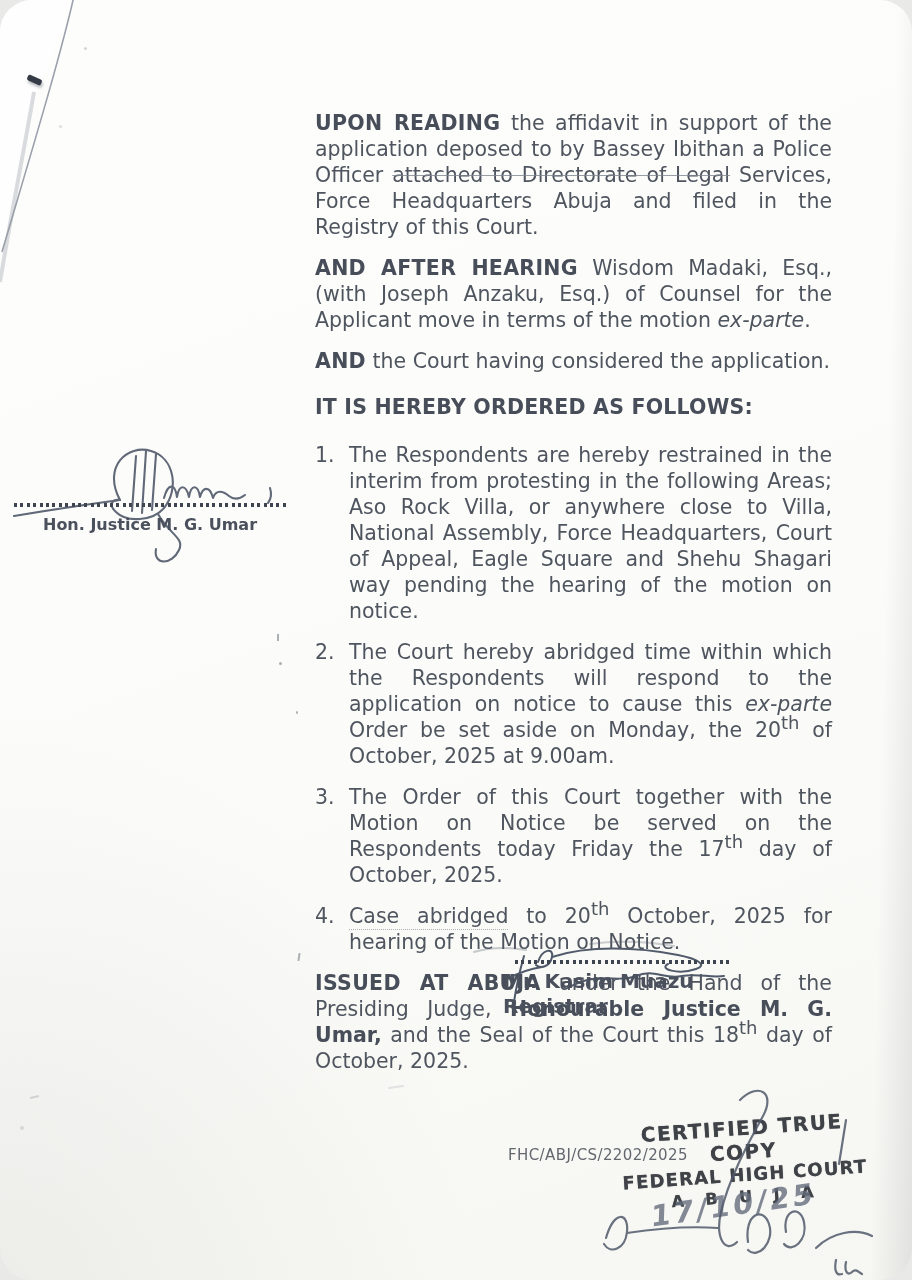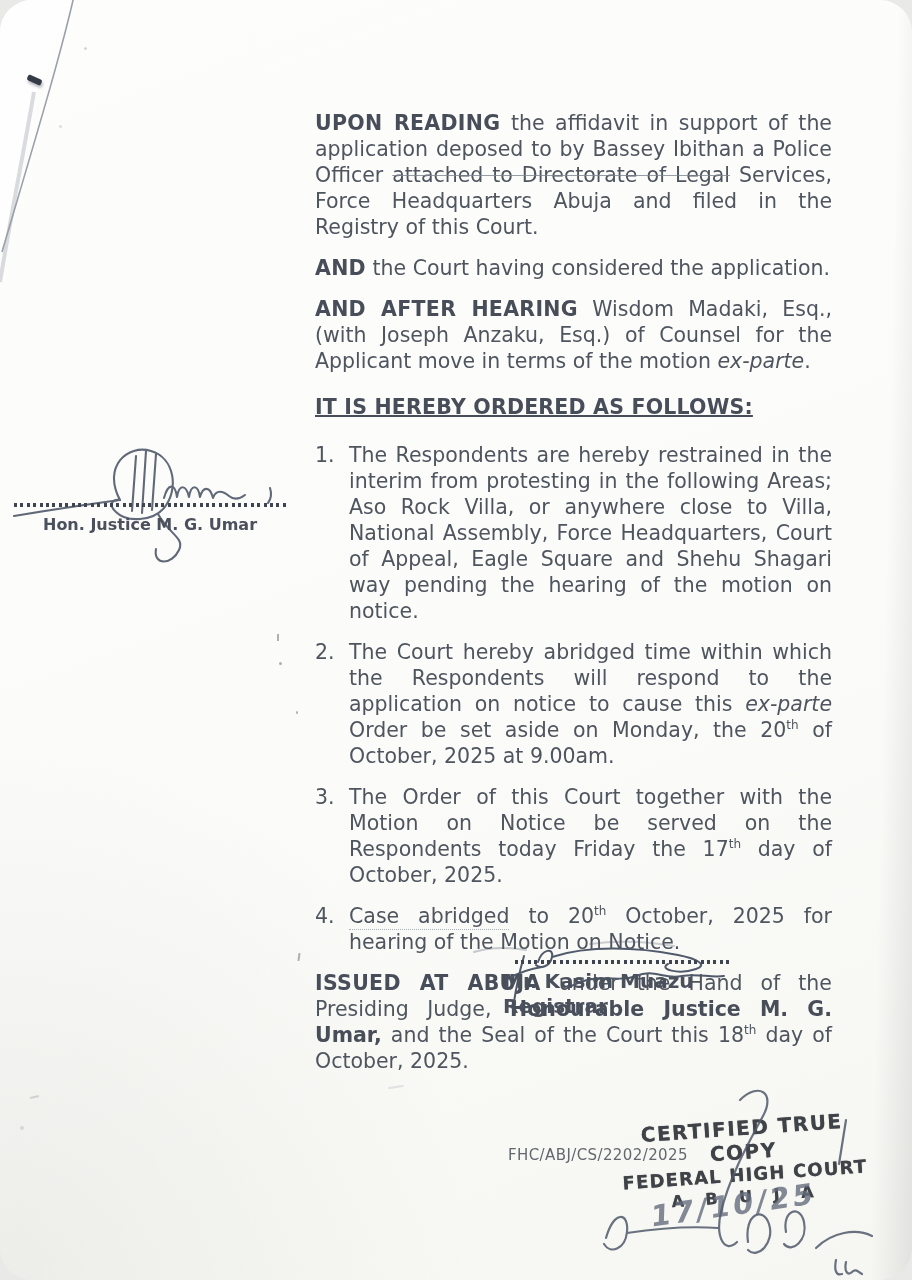--- a/index.html
+++ b/index.html
@@ -25,24 +25,24 @@
     background:#343a46; border-radius:2px; transform:rotate(24deg);
     box-shadow:2px 2px 3px rgba(90,96,108,0.45); }
 
   
   .doc-body { position:absolute; left:315px; top:110px; width:517px;
     font-size:20.5px; line-height:26px; text-align:justify; text-align-last:left; }
   .doc-body p { margin:0 0 15px 0; }
   .lead { font-weight:bold; color:#484e59; letter-spacing:0.3px; }
   .b { font-weight:bold; color:#484e59; }
   .it { font-style:italic; }
-  sup { font-size:12px; line-height:0; vertical-align:super; }
+  sup { font-size:18px; line-height:0; vertical-align:super; }
   .scan-strike { text-decoration:line-through; text-decoration-color:rgba(125,132,142,0.8); text-decoration-thickness:1.3px; }
   .dotted-u { border-bottom:1.5px dotted rgba(110,118,130,0.55); padding-bottom:1px; }
-  .order-heading { font-weight:bold; color:#484e59; text-decoration:underline; text-decoration-thickness:1.6px;
+  .order-heading { font-weight:bold; color:#484e59; text-decoration-thickness:1.6px;
     margin:20px 0 22px 0 !important; letter-spacing:0.2px; }
   .order-item { display:flex; margin:0 0 15px 0; }
   .order-num { flex:none; width:34px; }
   .order-text { flex:1; text-align:justify; text-align-last:left; }
 
   
   .judge-block { position:absolute; left:14px; top:503px; width:272px; text-align:center; }
   .dotline { height:4px; background:repeating-linear-gradient(90deg,#3e4450 0 3px, transparent 3px 6.4px); }
   .sig-name { font-weight:bold; font-size:16px; color:#4a505c; margin-top:5px; line-height:25px; }
   .sig-title { font-weight:bold; font-size:21px; color:#4a505c; line-height:25px; }
@@ -95,23 +95,23 @@
   <svg class="crease-svg" width="120" height="300" viewBox="0 0 120 300">
     <path d="M74,-4 C60,58 32,150 2,252" fill="none" stroke="rgba(138,144,156,0.85)" stroke-width="1.6"></path>
     <path d="M34,92 C24,150 12,210 0,282" fill="none" stroke="rgba(150,156,166,0.35)" stroke-width="4"></path>
   </svg>
   <div class="staple-mark"></div>
 
   <div class="doc-body">
 
     <p><span class="lead">UPON READING</span><span> the affidavit in support of the application deposed to by Bassey Ibithan a Police Officer </span><span class="scan-strike">attached to Directorate of Legal</span><span> Services, Force Headquarters Abuja and filed in the Registry of this Court.</span></p>
 
+    <p><span class="lead">AND AFTER HEARING</span><span> Wisdom Madaki, Esq., (with Joseph Anzaku, Esq.) of Counsel for the Applicant move in terms of the motion </span><span class="it">ex-parte</span><span>.</span></p>
+
     <p><span class="lead">AND</span><span> the Court having considered the application.</span></p>
-
-    <p><span class="lead">AND AFTER HEARING</span><span> Wisdom Madaki, Esq., (with Joseph Anzaku, Esq.) of Counsel for the Applicant move in terms of the motion </span><span class="it">ex-parte</span><span>.</span></p>
 
     <p class="order-heading">IT IS HEREBY ORDERED AS FOLLOWS:</p>
 
     <div class="order-item">
       <span class="order-num">1.</span>
       <span class="order-text">The Respondents are hereby restrained in the interim from protesting in the following Areas; Aso Rock Villa, or anywhere close to Villa, National Assembly, Force Headquarters, Court of Appeal, Eagle Square and Shehu Shagari way pending the hearing of the motion on notice.</span>
     </div>
 
     <div class="order-item">
       <span class="order-num">2.</span>

